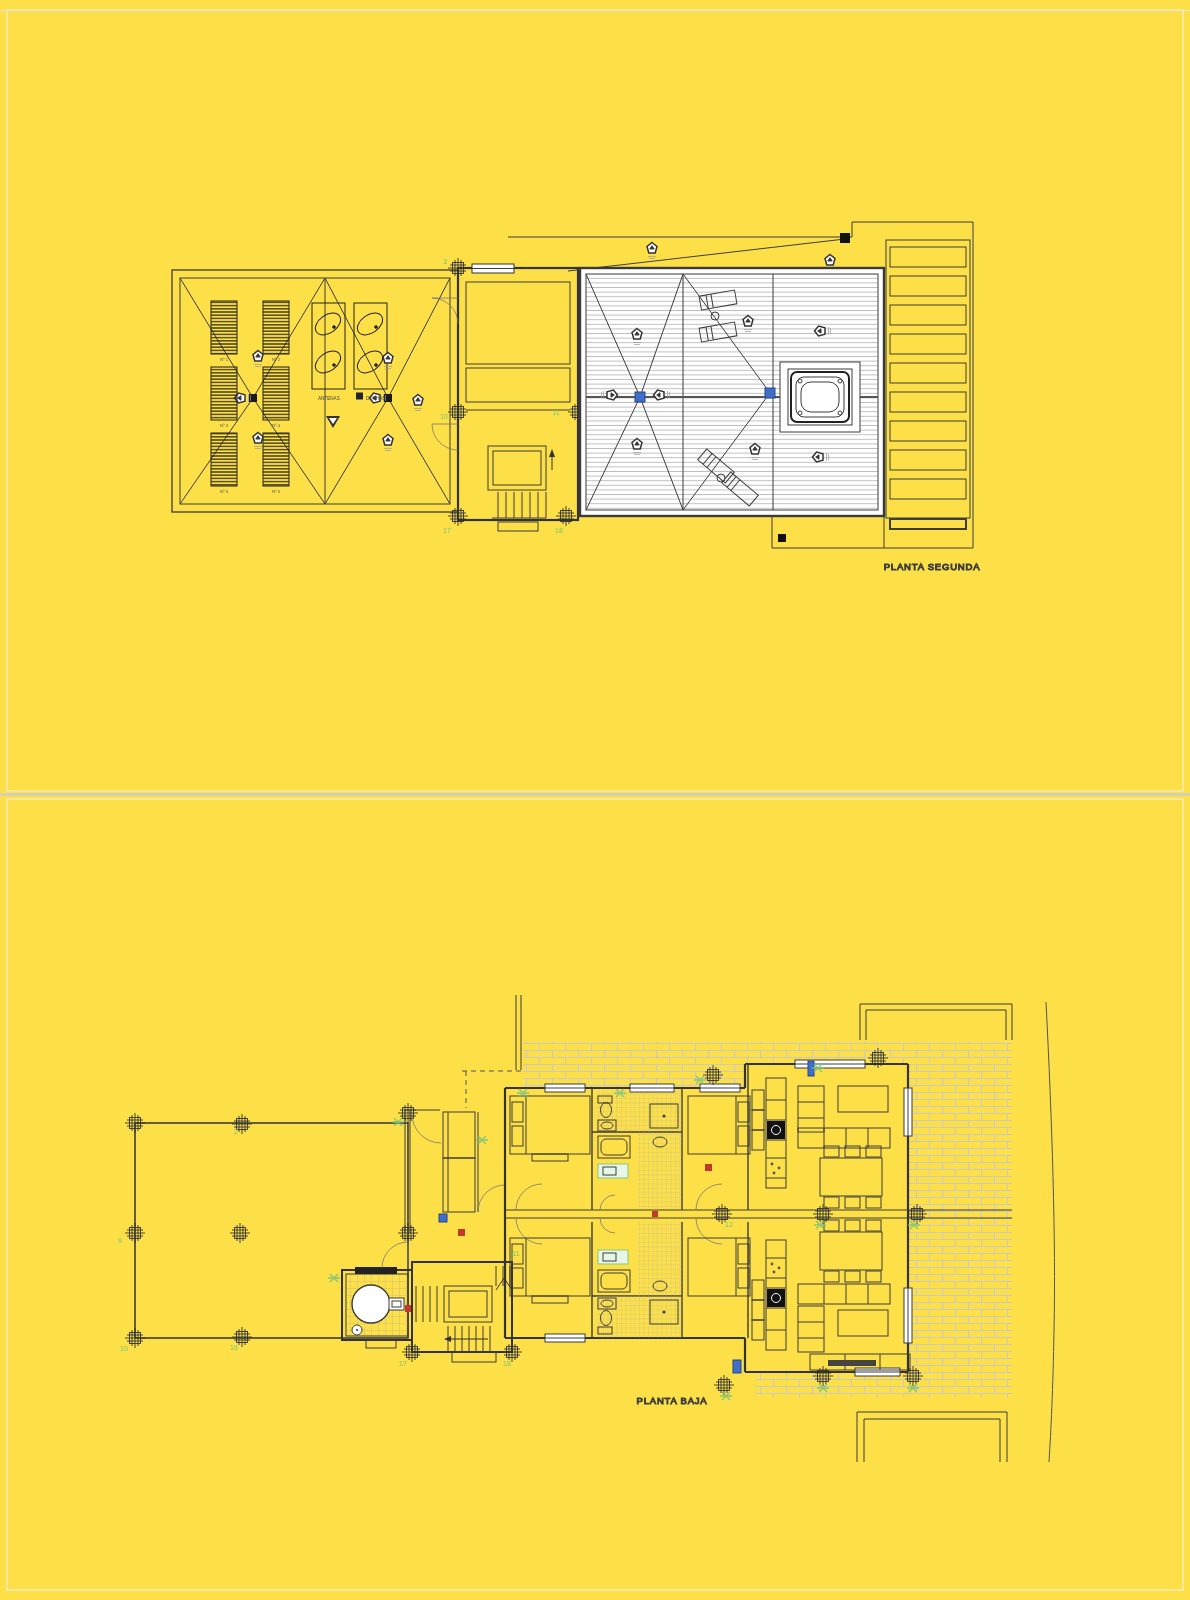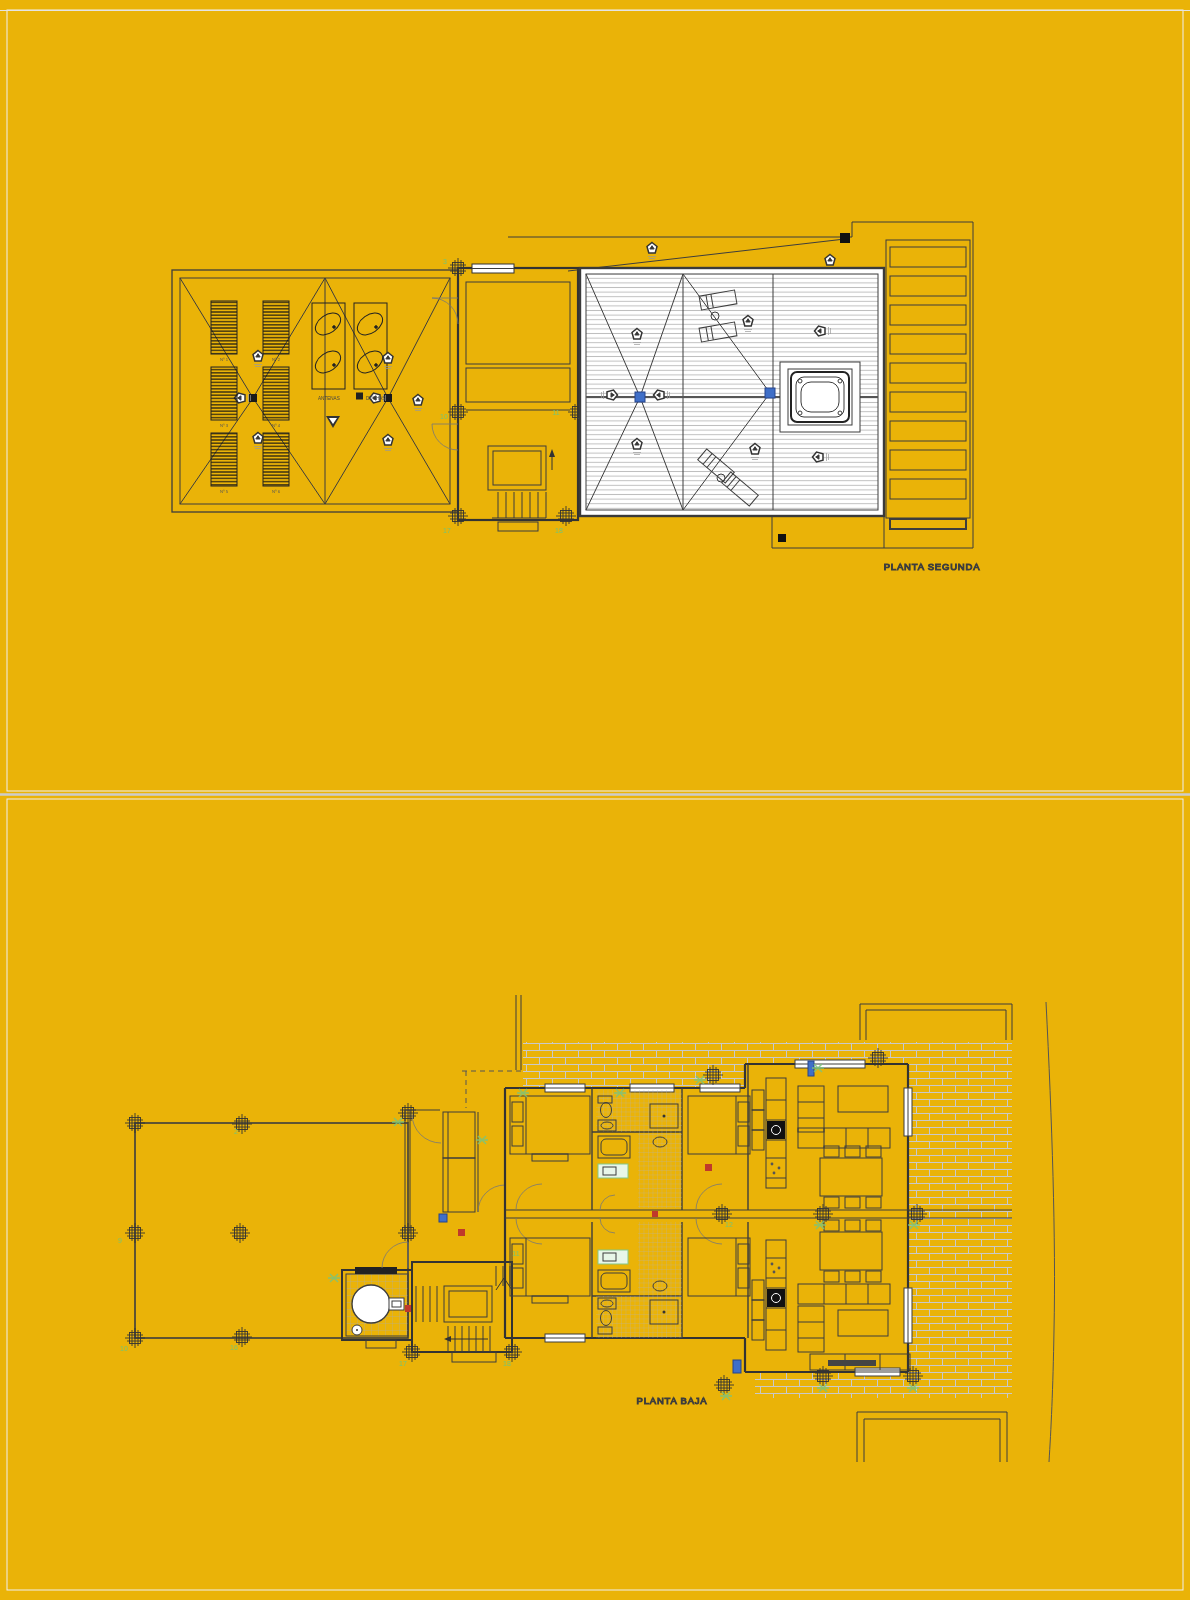--- a/index.html
+++ b/index.html
@@ -1,16 +1,16 @@
 <!DOCTYPE html>
 <html><head>
 <meta charset="utf-8">
 <style>
   html,body{margin:0;padding:0;background:#ffffff;}
-  .canvas{position:relative;width:1190px;height:1600px;background:#eab308;overflow:hidden;
+  .canvas{position:relative;width:1190px;height:1600px;background:#fde047;overflow:hidden;
           font-family:"Liberation Sans", sans-serif;}
   svg{position:absolute;left:0;top:0;}
   text{font-family:"Liberation Sans", sans-serif;}
   .caption{fill:#4a4a4a;font-size:9.5px;letter-spacing:0.8px;}
   .gridnum{fill:#76c476;font-size:7px;text-anchor:middle;stroke:none;}
   .plbl{fill:#555;font-size:4.2px;text-anchor:middle;stroke:none;}
   .tinytxt{fill:#444;font-size:4.6px;stroke:none;}
 </style>
 </head>
 <body>

